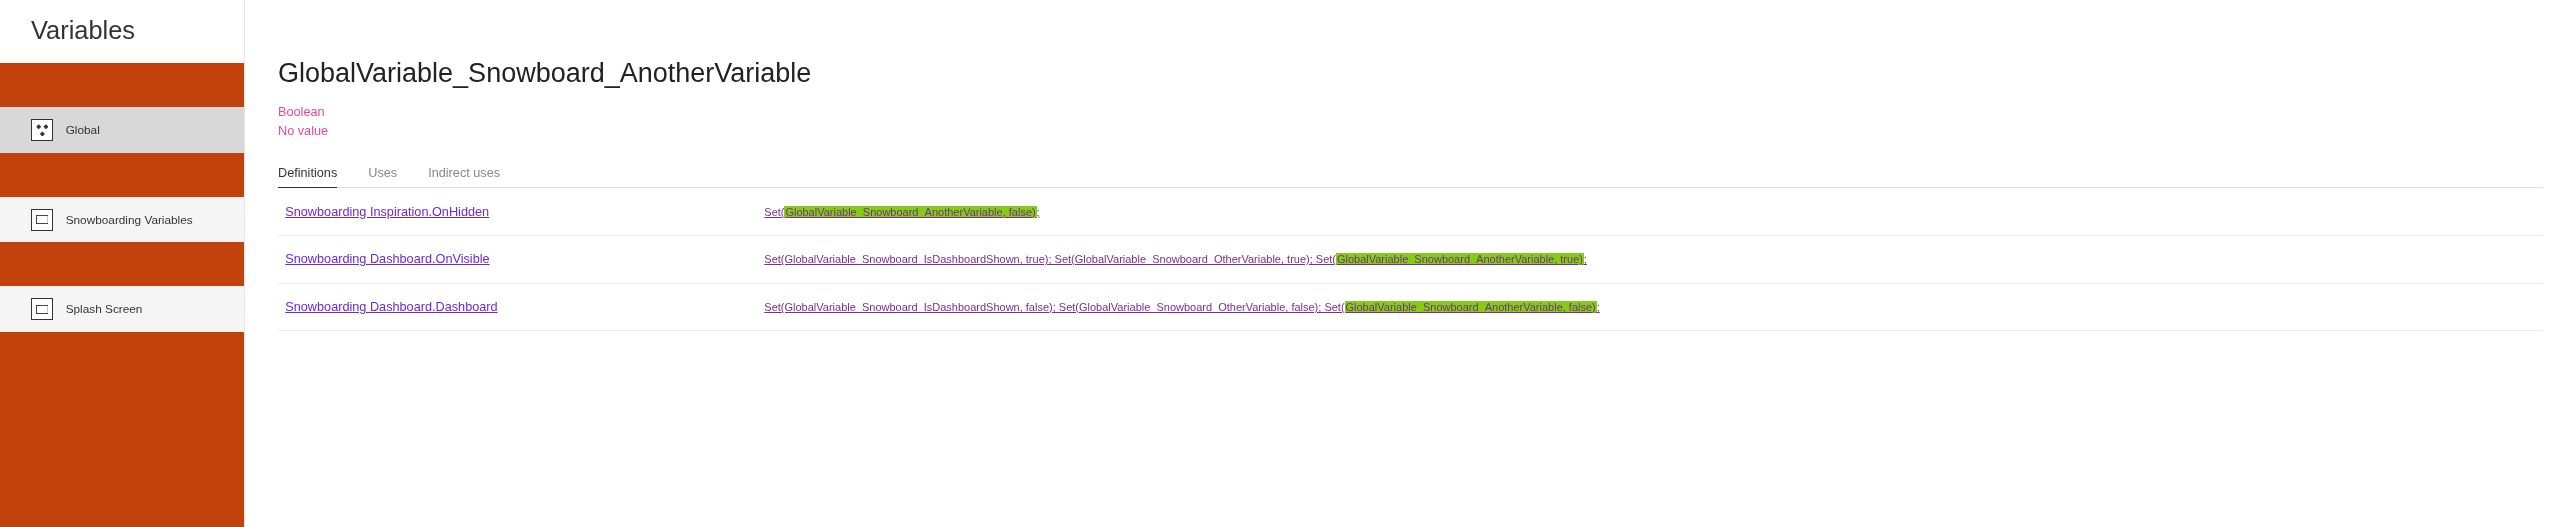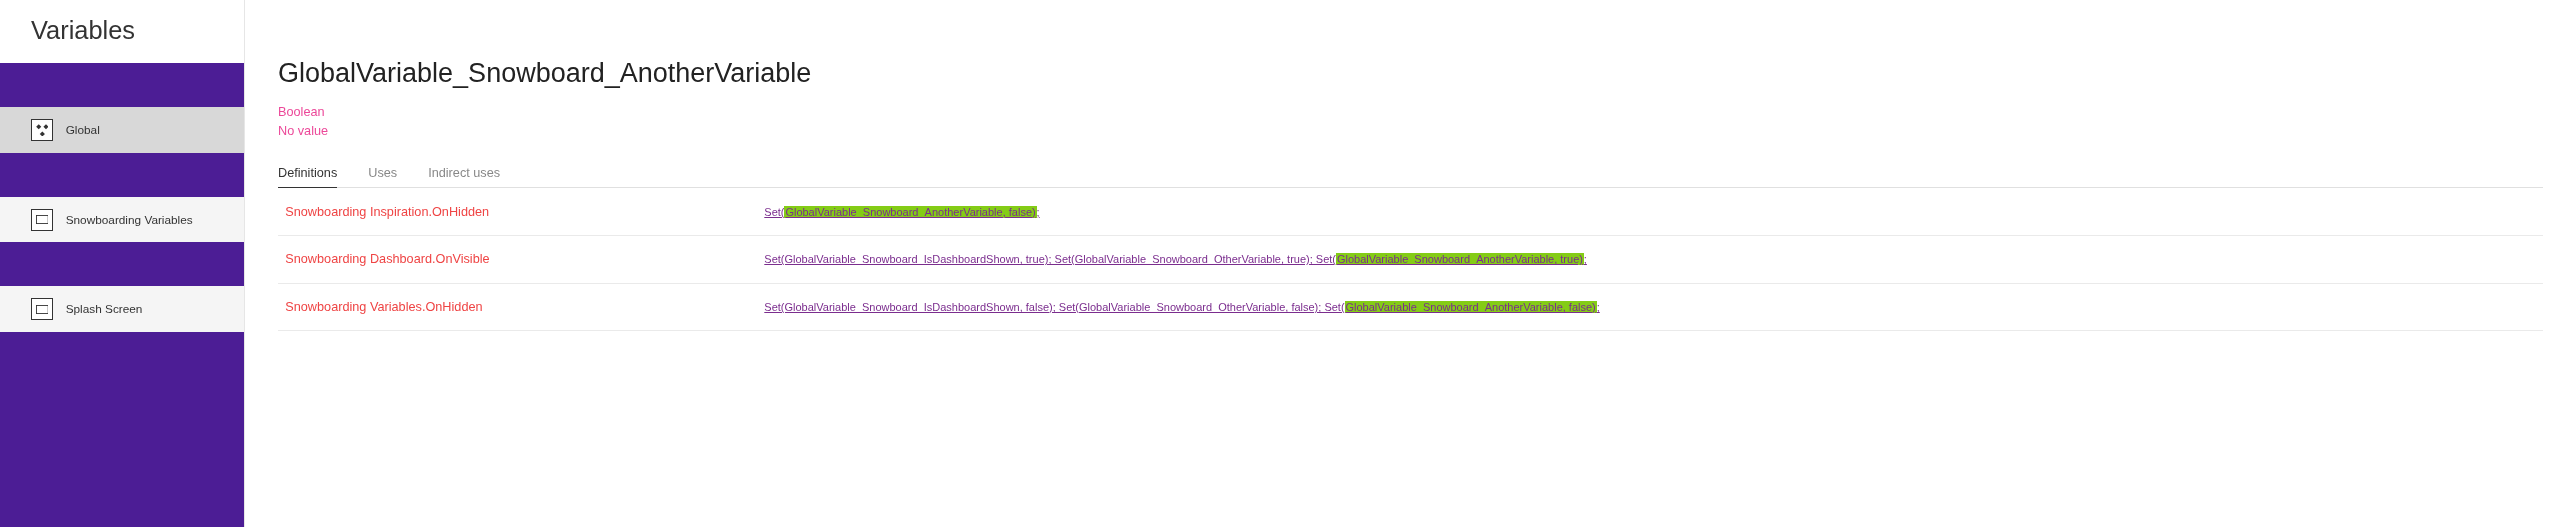--- a/index.html
+++ b/index.html
@@ -6,21 +6,21 @@
     body {
       font-family: "Segoe UI", -apple-system, BlinkMacSystemFont, sans-serif;
       background: #fff;
       color: #333;
       display: flex;
       min-height: 528px;
       width: 2576px;
     }
     .sidebar {
       width: 245px;
-      background: #4c1d95;
+      background: #c2410c;
       border-right: 0.9px solid #e6e6e6;
       flex-shrink: 0;
     }
     .sidebar-title {
       font-size: 25.4px;
       font-weight: 300;
       color: #333;
       padding: 16.3px 0 18px 31px;
       background: #fff;
     }
@@ -88,22 +88,23 @@
     }
     .def-row {
       display: flex;
       align-items: center;
       padding: 16.3px 0 16.3px 7.3px;
       border-bottom: 0.9px solid #eaeaea;
     }
     .def-source {
       width: 479px;
       font-size: 12.7px;
-      color: #ef4444;
+      color: #6d28d9;
       flex-shrink: 0;
+      text-decoration: underline;
     }
     .def-formula {
       font-size: 11px;
       color: #7b2d8e;
       text-decoration: underline;
       cursor: pointer;
       white-space: nowrap;
     }
     .def-formula .hl {
       background: #84cc16;
@@ -163,17 +164,17 @@
     <div class="def-source">Snowboarding Inspiration.OnHidden</div>
     <div class="def-formula"><span>Set(</span><span class="hl">GlobalVariable_Snowboard_AnotherVariable, false)</span><span>;</span></div>
   </div>
 
   <div class="def-row">
     <div class="def-source">Snowboarding Dashboard.OnVisible</div>
     <div class="def-formula"><span>Set(GlobalVariable_Snowboard_IsDashboardShown, true);  Set(GlobalVariable_Snowboard_OtherVariable, true);  Set(</span><span class="hl">GlobalVariable_Snowboard_AnotherVariable, true)</span><span>;</span></div>
   </div>
 
   <div class="def-row">
-    <div class="def-source">Snowboarding Variables.OnHidden</div>
+    <div class="def-source">Snowboarding Dashboard.Dashboard</div>
     <div class="def-formula"><span>Set(GlobalVariable_Snowboard_IsDashboardShown, false);  Set(GlobalVariable_Snowboard_OtherVariable, false);  Set(</span><span class="hl">GlobalVariable_Snowboard_AnotherVariable, false)</span><span>;</span></div>
   </div>
 </div>
 
 
 </body></html>

